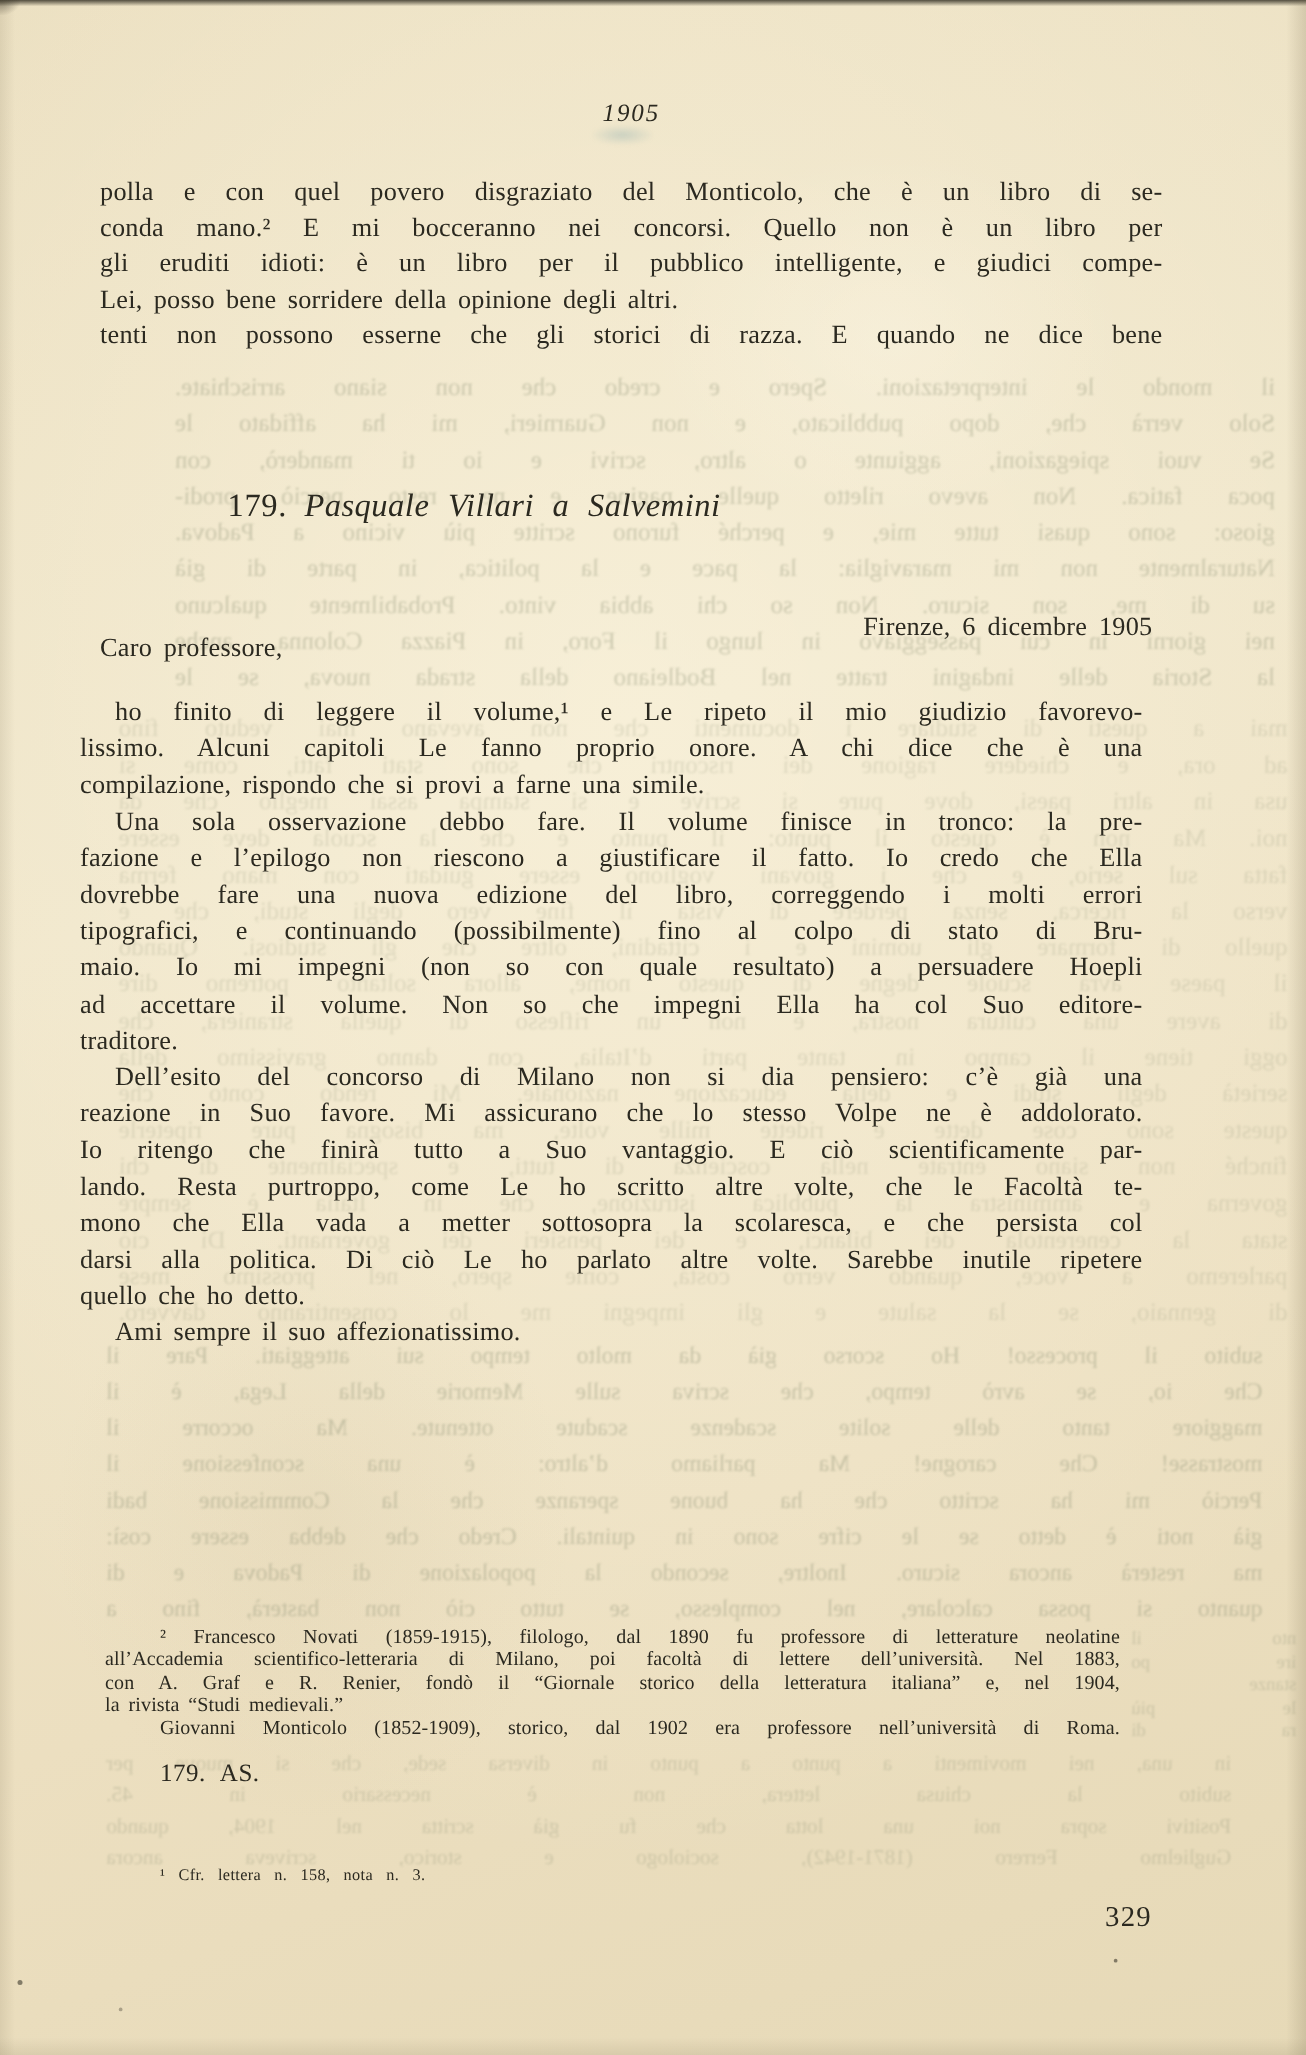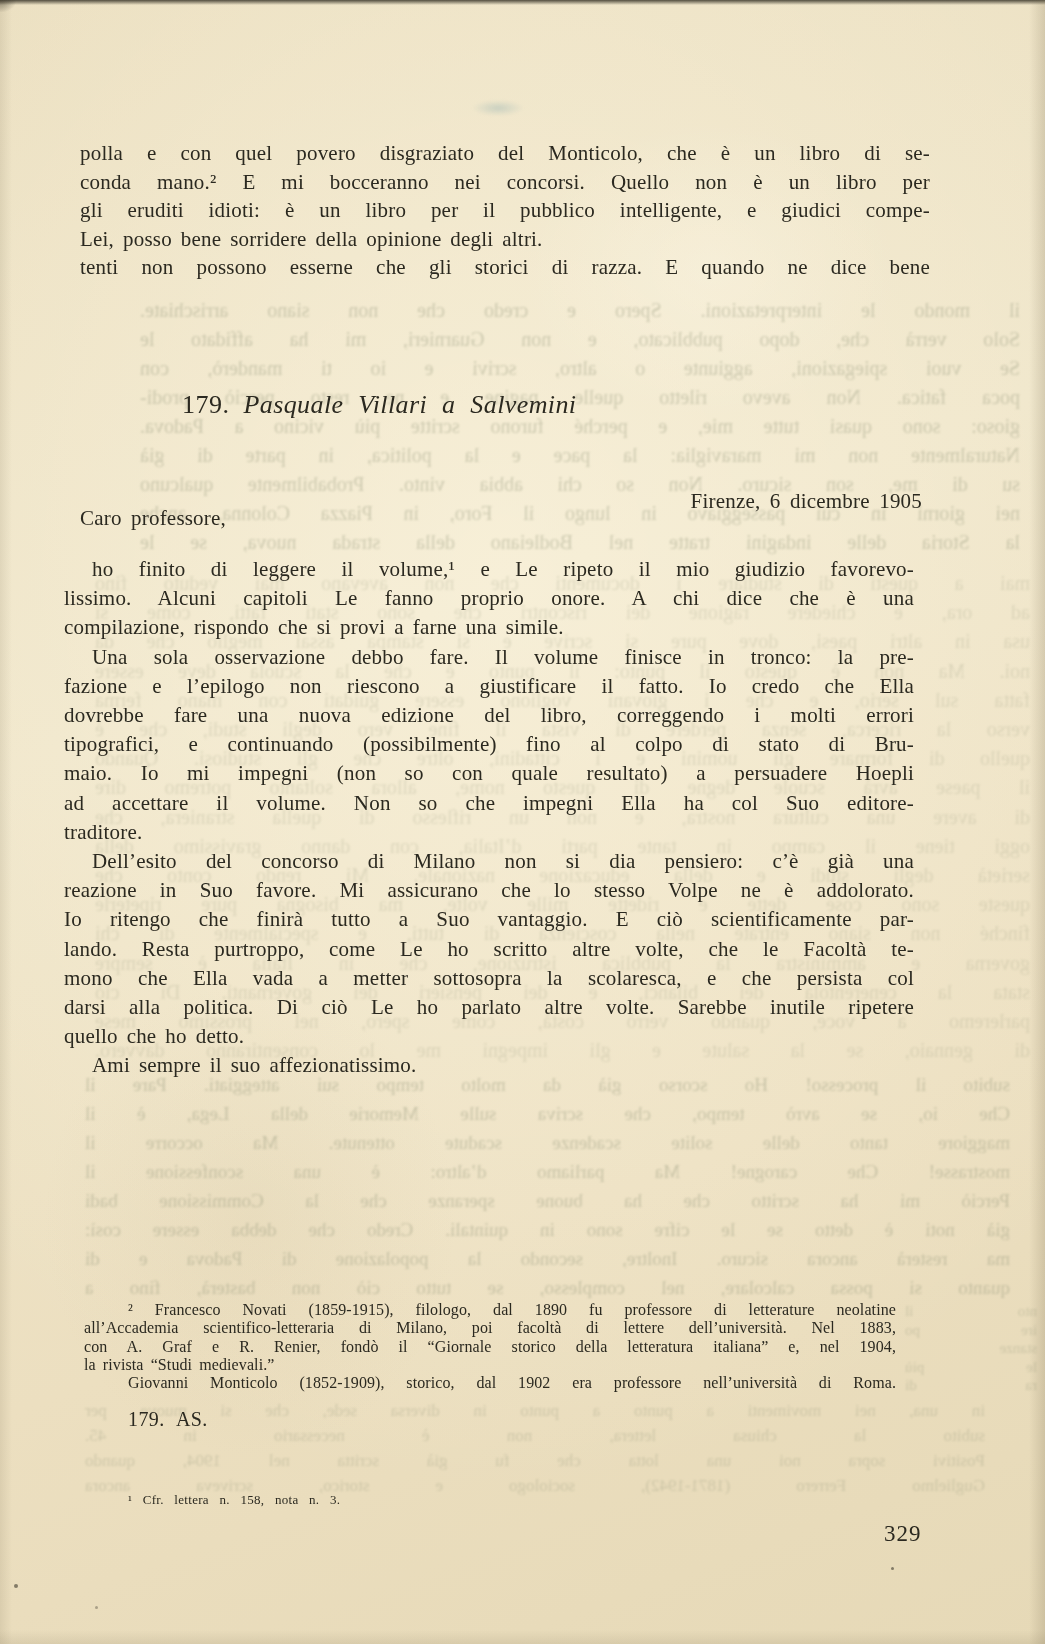--- a/index.html
+++ b/index.html
@@ -131,20 +131,21 @@
       <div class="gline">Guglielmo Ferrero (1871-1942), sociologo e storico, scriveva ancora</div>
     </div>
   <div class="ghost" id="ghost-fn">
       <div class="gline">nto il</div>
       <div class="gline">ire po</div>
       <div class="gline">stanze</div>
       <div class="gline">le più</div>
       <div class="gline">ra di</div>
     </div>
 
+  <div class="abs running-head">1905</div>
   <div class="abs smudge"></div>
 
   <div class="abs intro-text" id="para1">
       <div class="tline">polla e con quel povero disgraziato del Monticolo, che è un libro di se-</div>
       <div class="tline">conda mano.² E mi bocceranno nei concorsi. Quello non è un libro per</div>
       <div class="tline">gli eruditi idioti: è un libro per il pubblico intelligente, e giudici compe-</div>
       <div class="tline last">Lei, posso bene sorridere della opinione degli altri.</div>
       <div class="tline">tenti non possono esserne che gli storici di razza. E quando ne dice bene</div>
     </div>
 

